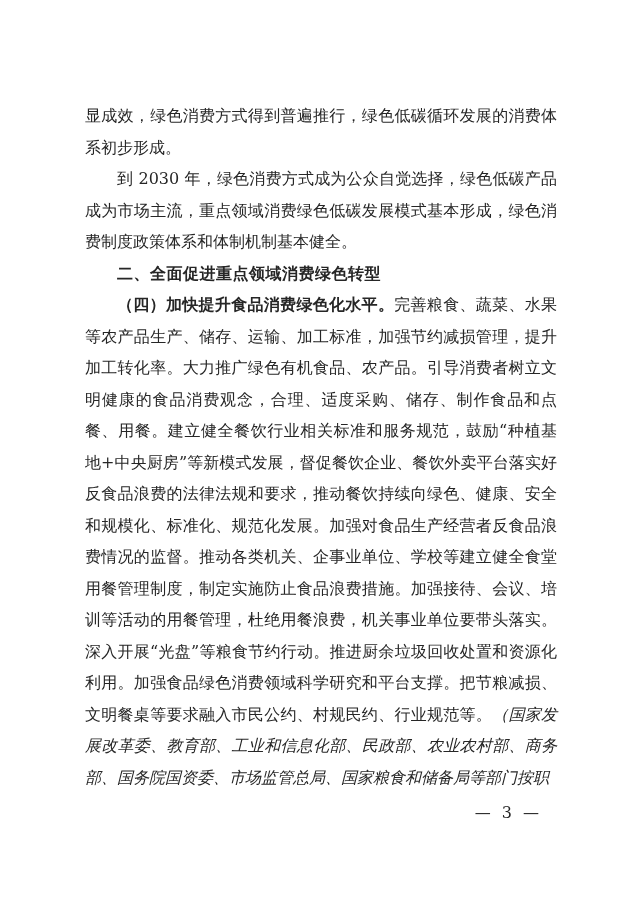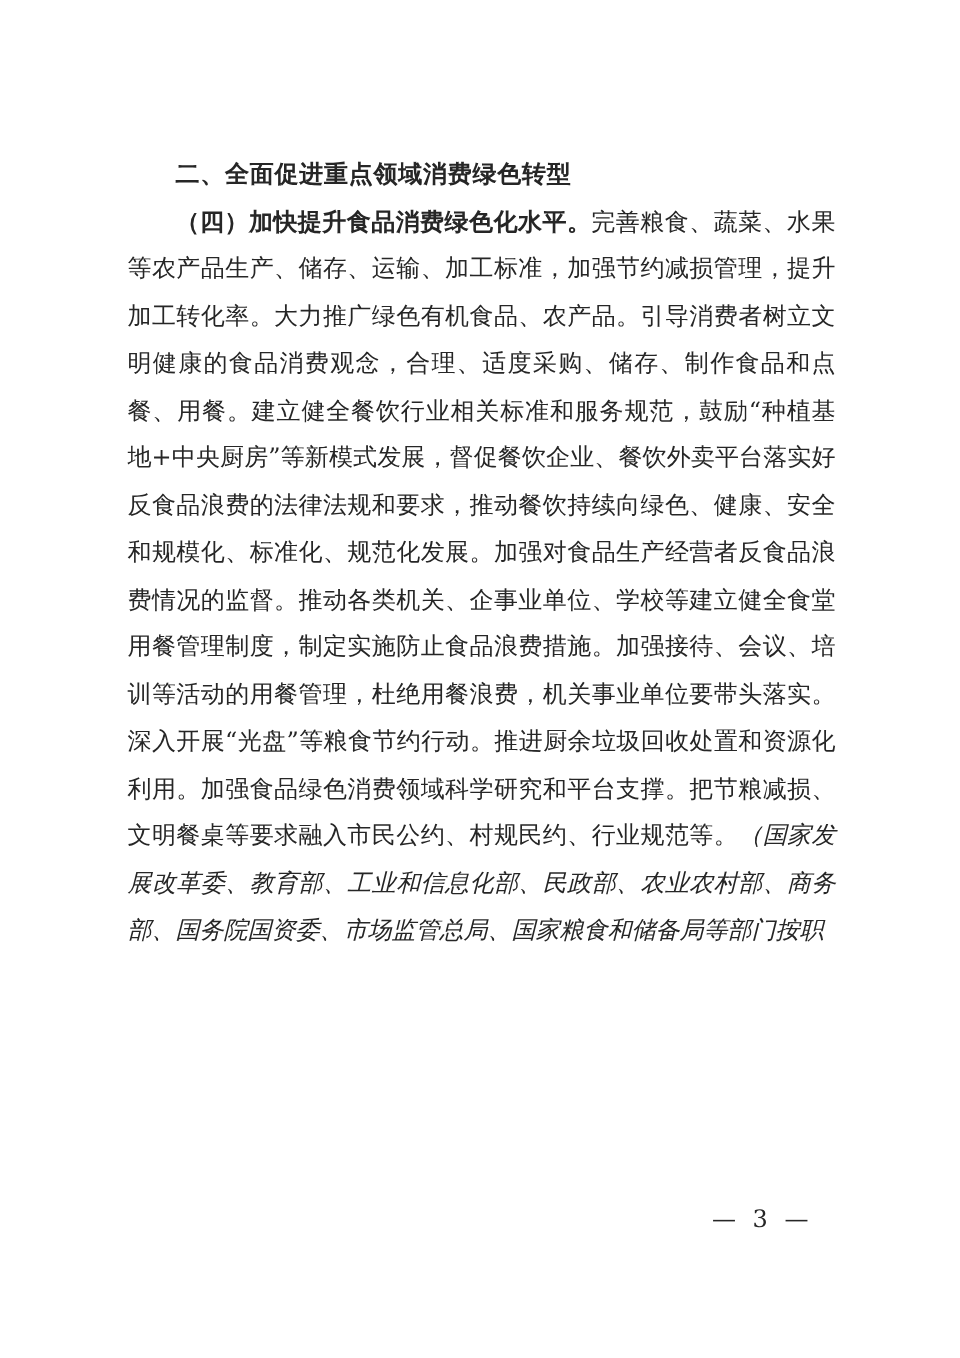--- a/index.html
+++ b/index.html
@@ -52,17 +52,19 @@
     color: #262626;
     letter-spacing: 3px;
     white-space: nowrap;
   }
 </style>
 </head>
 <body>
 
 <div class="page">
   <div class="doc-body">
+      <div class="para"><span class="run-normal">显成效，绿色消费方式得到普遍推行，绿色低碳循环发展的消费体系初步形成。</span></div>
+      <div class="para indent"><span class="run-normal">到 2030 年，绿色消费方式成为公众自觉选择，绿色低碳产品成为市场主流，重点领域消费绿色低碳发展模式基本形成，绿色消费制度政策体系和体制机制基本健全。</span></div>
       <div class="heading indent"><span class="run-bold">二、全面促进重点领域消费绿色转型</span></div>
       <div class="para indent"><span class="run-bold">（四）加快提升食品消费绿色化水平。</span><span class="run-normal">完善粮食、蔬菜、水果等农产品生产、储存、运输、加工标准，加强节约减损管理，提升加工转化率。大力推广绿色有机食品、农产品。引导消费者树立文明健康的食品消费观念，合理、适度采购、储存、制作食品和点餐、用餐。建立健全餐饮行业相关标准和服务规范，鼓励“种植基地+中央厨房”等新模式发展，督促餐饮企业、餐饮外卖平台落实好反食品浪费的法律法规和要求，推动餐饮持续向绿色、健康、安全和规模化、标准化、规范化发展。加强对食品生产经营者反食品浪费情况的监督。推动各类机关、企事业单位、学校等建立健全食堂用餐管理制度，制定实施防止食品浪费措施。加强接待、会议、培训等活动的用餐管理，杜绝用餐浪费，机关事业单位要带头落实。深入开展“光盘”等粮食节约行动。推进厨余垃圾回收处置和资源化利用。加强食品绿色消费领域科学研究和平台支撑。把节粮减损、文明餐桌等要求融入市民公约、村规民约、行业规范等。</span><span class="run-kai">（国家发展改革委、教育部、工业和信息化部、民政部、农业农村部、商务部、国务院国资委、市场监管总局、国家粮食和储备局等部门按职</span></div>
     </div>
   <div class="page-number">— 3 —</div>
 </div>
 
 </body></html>

